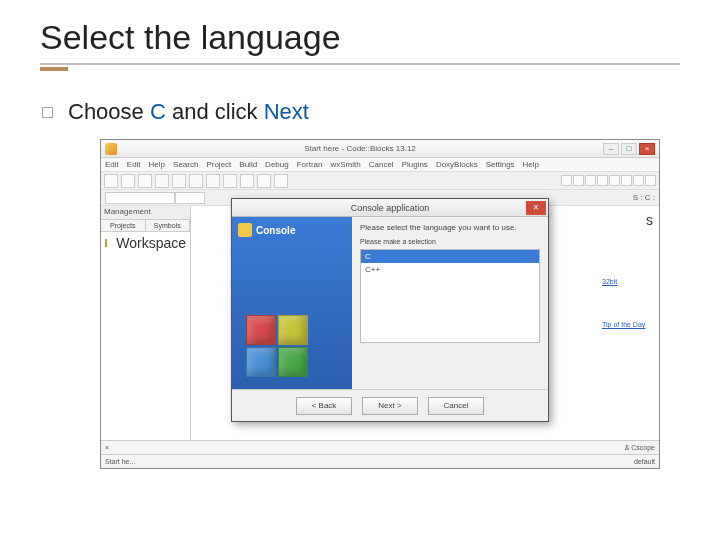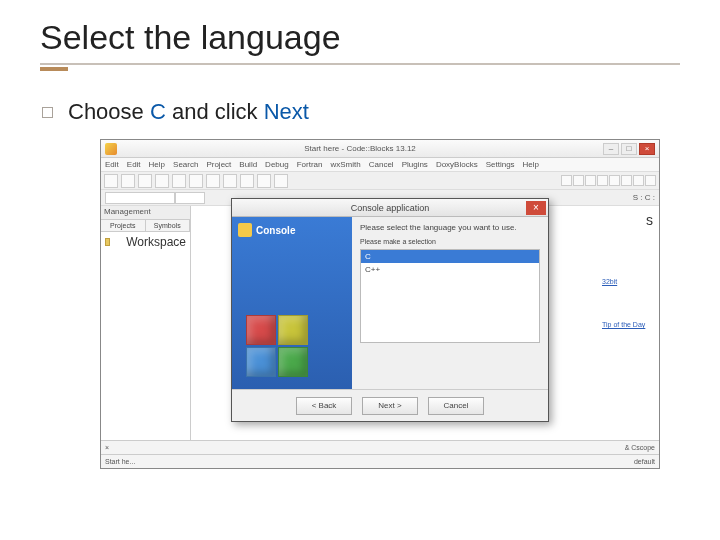--- a/index.html
+++ b/index.html
@@ -22,21 +22,21 @@
 .menubar{height:14px;background:#f8f8f8;border-bottom:1px solid #ddd;display:flex;align-items:center;gap:8px;padding:0 4px;font-size:8px;color:#555}
 .tbar{height:18px;background:#f0f0f0;border-bottom:1px solid #ddd;display:flex;align-items:center;gap:3px;padding:0 3px}
 .ti{width:14px;height:14px;border:1px solid #ccc;background:#fafafa}
 .tbr2{height:16px;background:#f0f0f0;border-bottom:1px solid #ddd;display:flex;align-items:center;padding:0 4px;}
 .dd{height:12px;border:1px solid #ccc;background:#fff}
 .body{display:flex;height:236px}
 .sidebar{width:90px;border-right:1px solid #ccc;background:#fff}
 .sbh{height:14px;background:#eee;border-bottom:1px solid #ccc;font-size:8px;padding:1px 3px;color:#555}
 .sbtabs{display:flex;border-bottom:1px solid #ccc}
 .sbtab{flex:1;font-size:7px;padding:2px 2px;border-right:1px solid #ccc;background:#f4f4f4;text-align:center}
-.ws{font-size:12px;padding:3px 4px;color:#333;display:flex;align-items:center;gap:16px}
+.ws{font-size:14px;padding:3px 4px;color:#333;display:flex;align-items:center;gap:9px}
 .wico{width:8px;height:8px;background:#e8c860;border:1px solid #c0a040}
 .main{flex:1;background:#fff;position:relative}
 .rightcol{position:absolute;right:6px;top:6px;font-size:10px;color:#333}
 .rlink{color:#2a5cb8;text-decoration:underline;font-size:7px;margin-top:50px}
 .bottombar{position:absolute;bottom:14px;left:0;right:0;height:14px;border-top:1px solid #ccc;background:#f4f4f4;display:flex;align-items:center;padding:0 4px;font-size:7px;color:#555;justify-content:space-between}
 .statusbar{position:absolute;bottom:0;left:0;right:0;height:14px;border-top:1px solid #ccc;background:#f4f4f4;display:flex;align-items:center;padding:0 4px;font-size:7px;color:#555;justify-content:space-between}
 .dialog{position:absolute;left:130px;top:58px;width:318px;height:224px;background:#f0f0f0;border:1px solid #555;box-shadow:3px 3px 8px rgba(0,0,0,.35)}
 .dtb{height:18px;background:linear-gradient(#f8f8f8,#e4e4e4);border-bottom:1px solid #bbb;display:flex;align-items:center;padding:0 4px;font-size:9px;color:#444}
 .dtb .sp{flex:1;text-align:center}
 .dclose{width:20px;height:14px;background:#cf4b3a;color:#fff;font-size:10px;text-align:center;line-height:13px;position:absolute;right:2px;top:2px}

